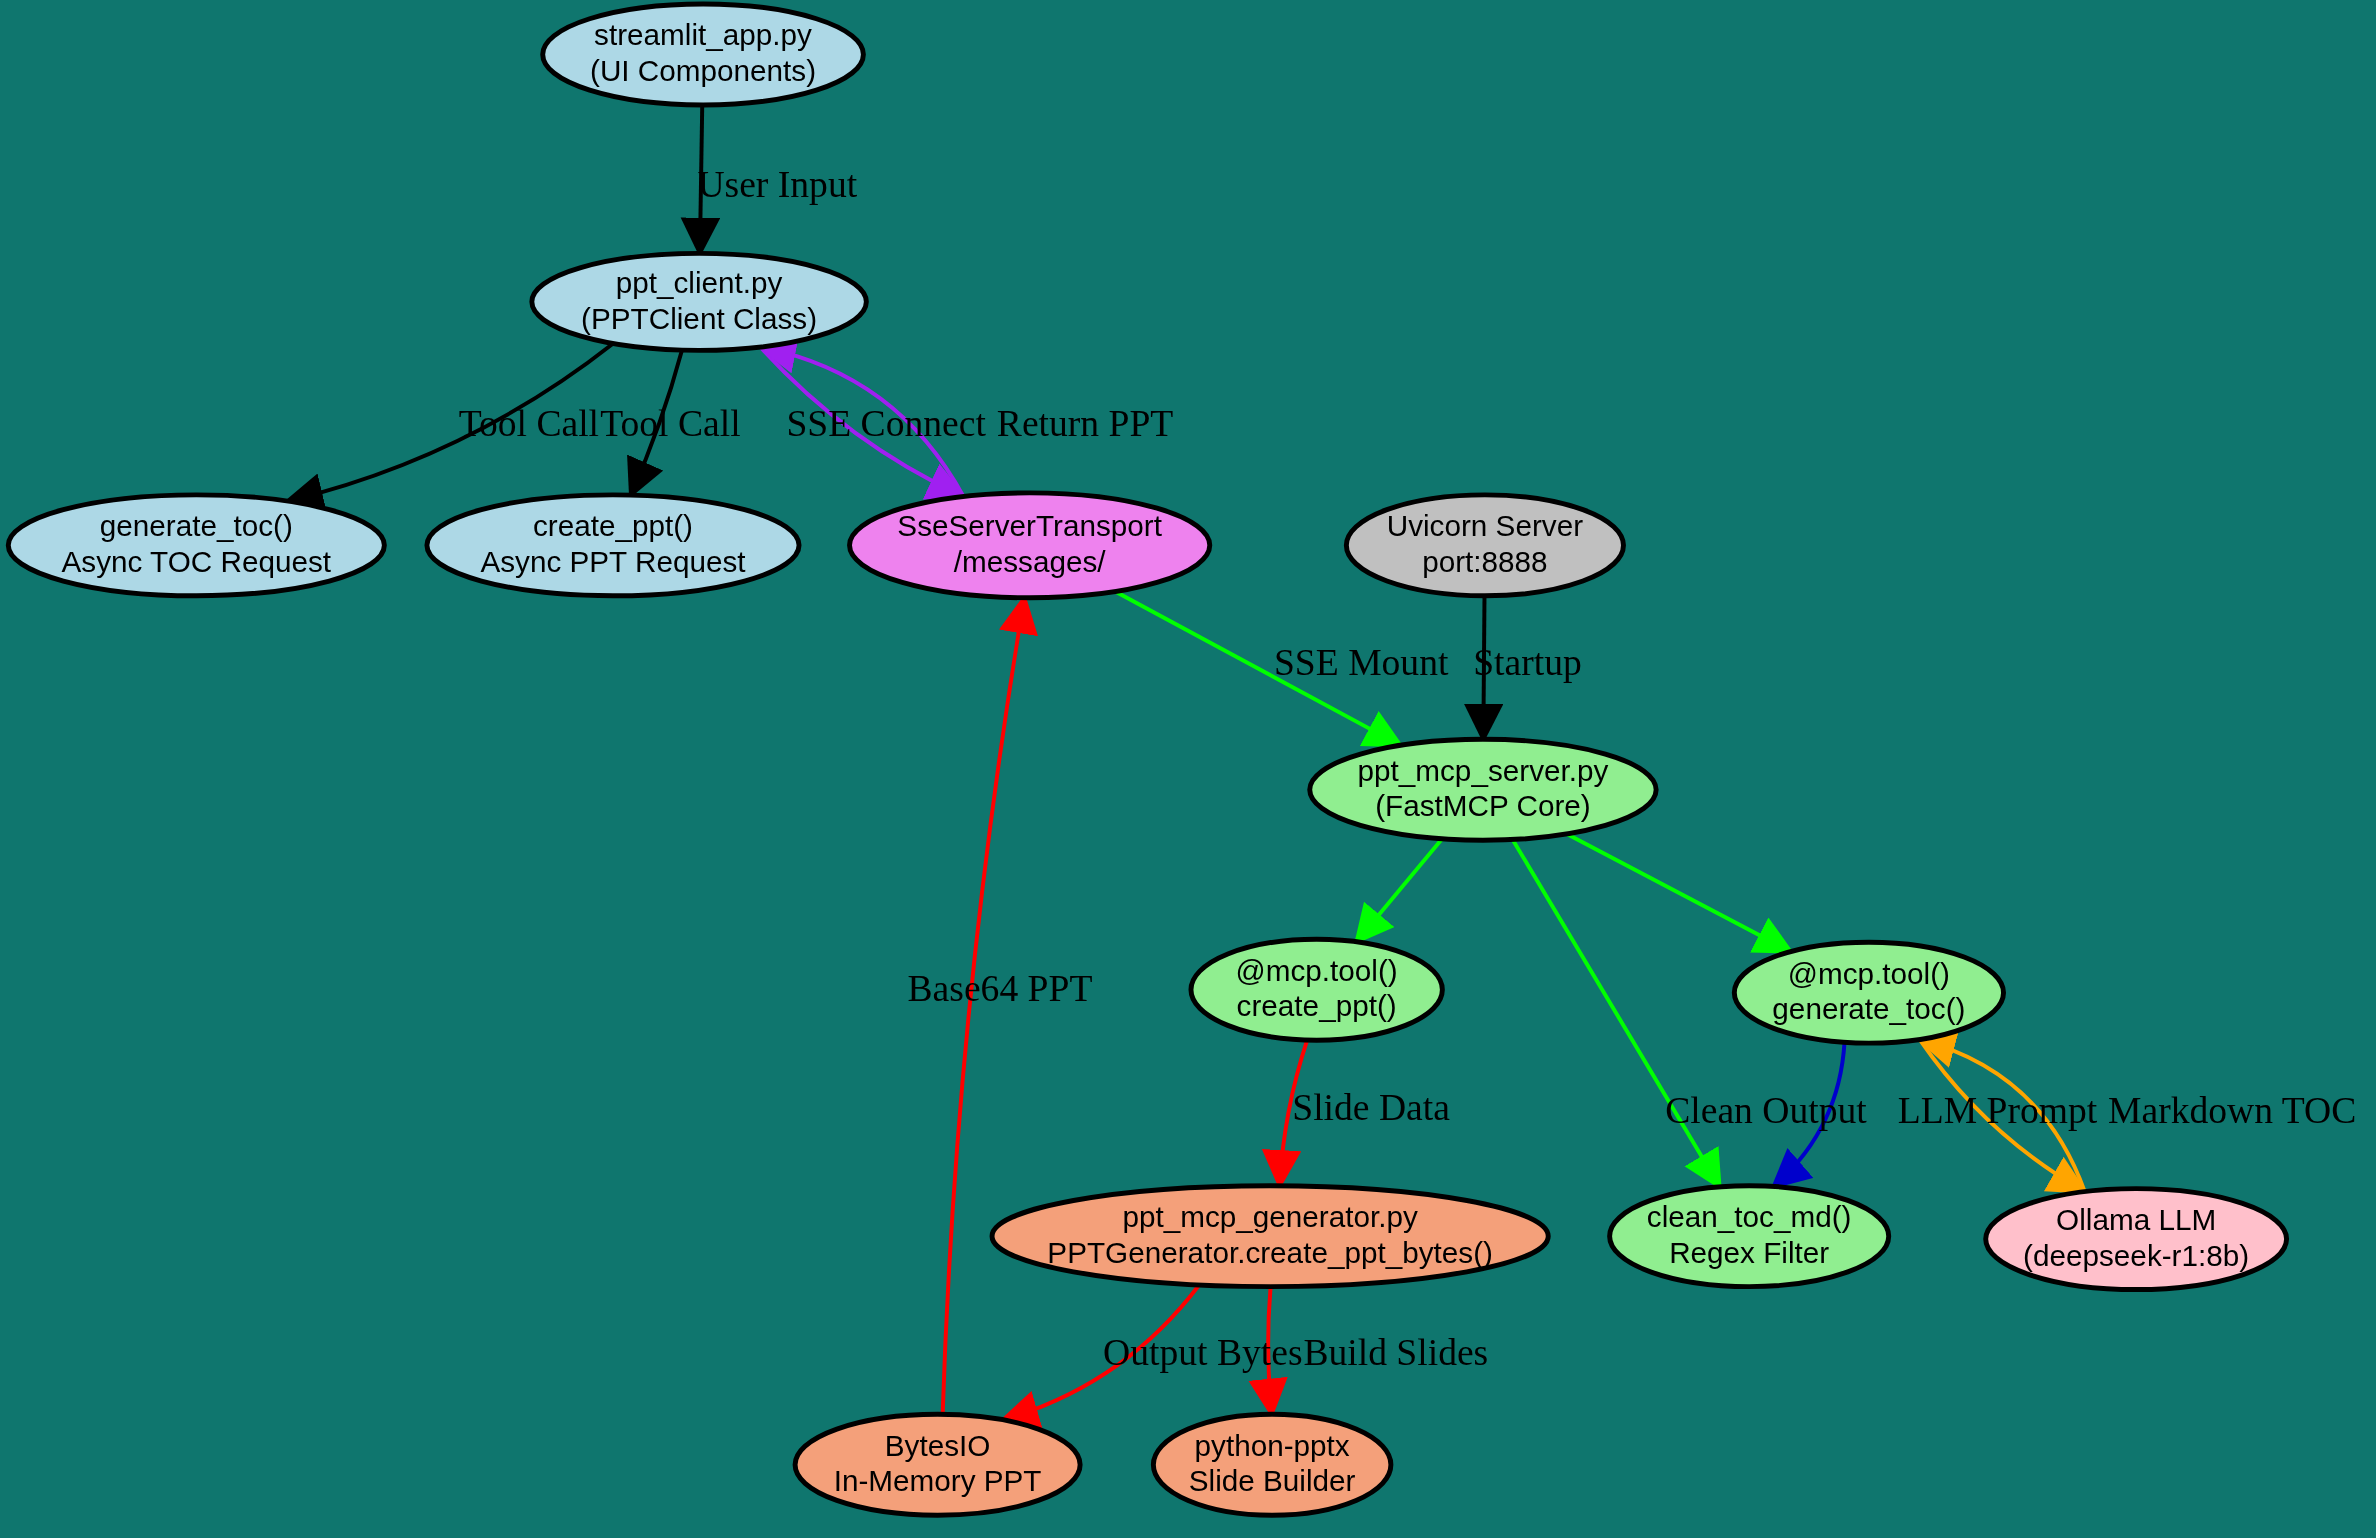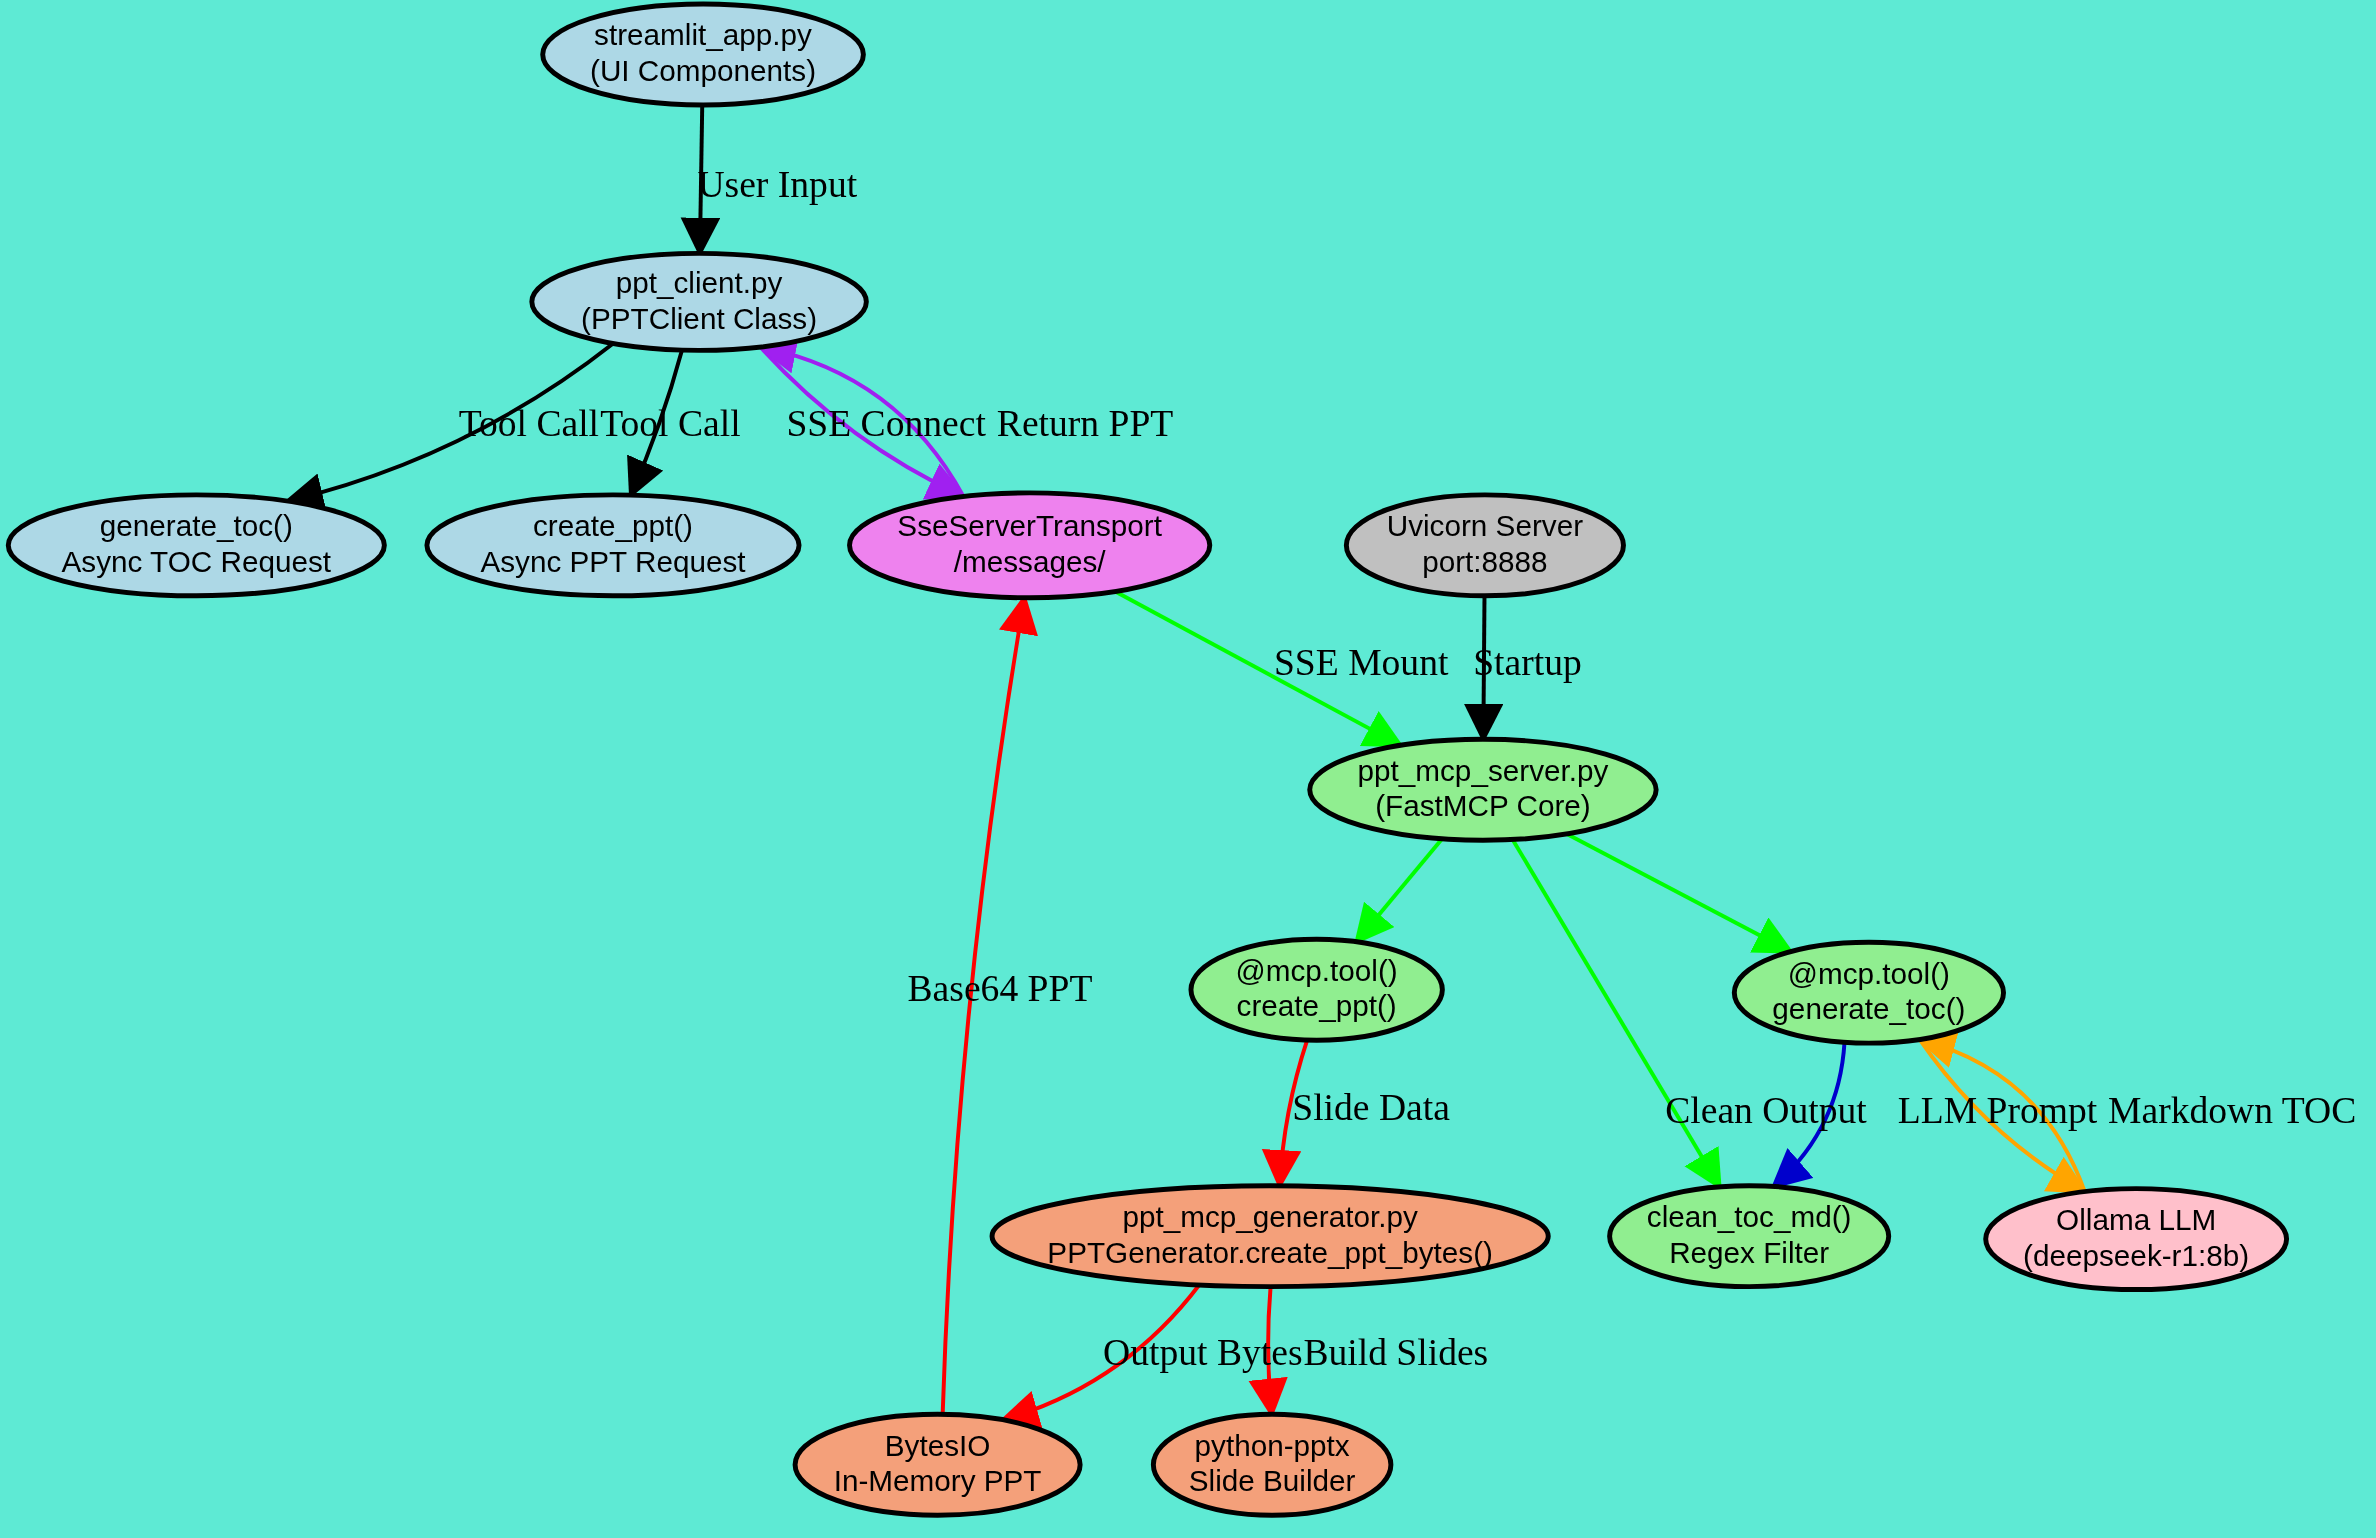--- a/index.html
+++ b/index.html
@@ -4,21 +4,21 @@
 <style>
   html, body {
     margin: 0;
     padding: 0;
     background: #ffffff;
   }
   #canvas {
     position: relative;
     width: 2376px;
     height: 1538px;
-    background: #5eead4;
+    background: #0f766e;
     overflow: hidden;
   }
   svg#graph {
     display: block;
     width: 2376px;
     height: 1538px;
   }
   .node-ellipse {
     stroke: #000000;
     stroke-width: 5;

